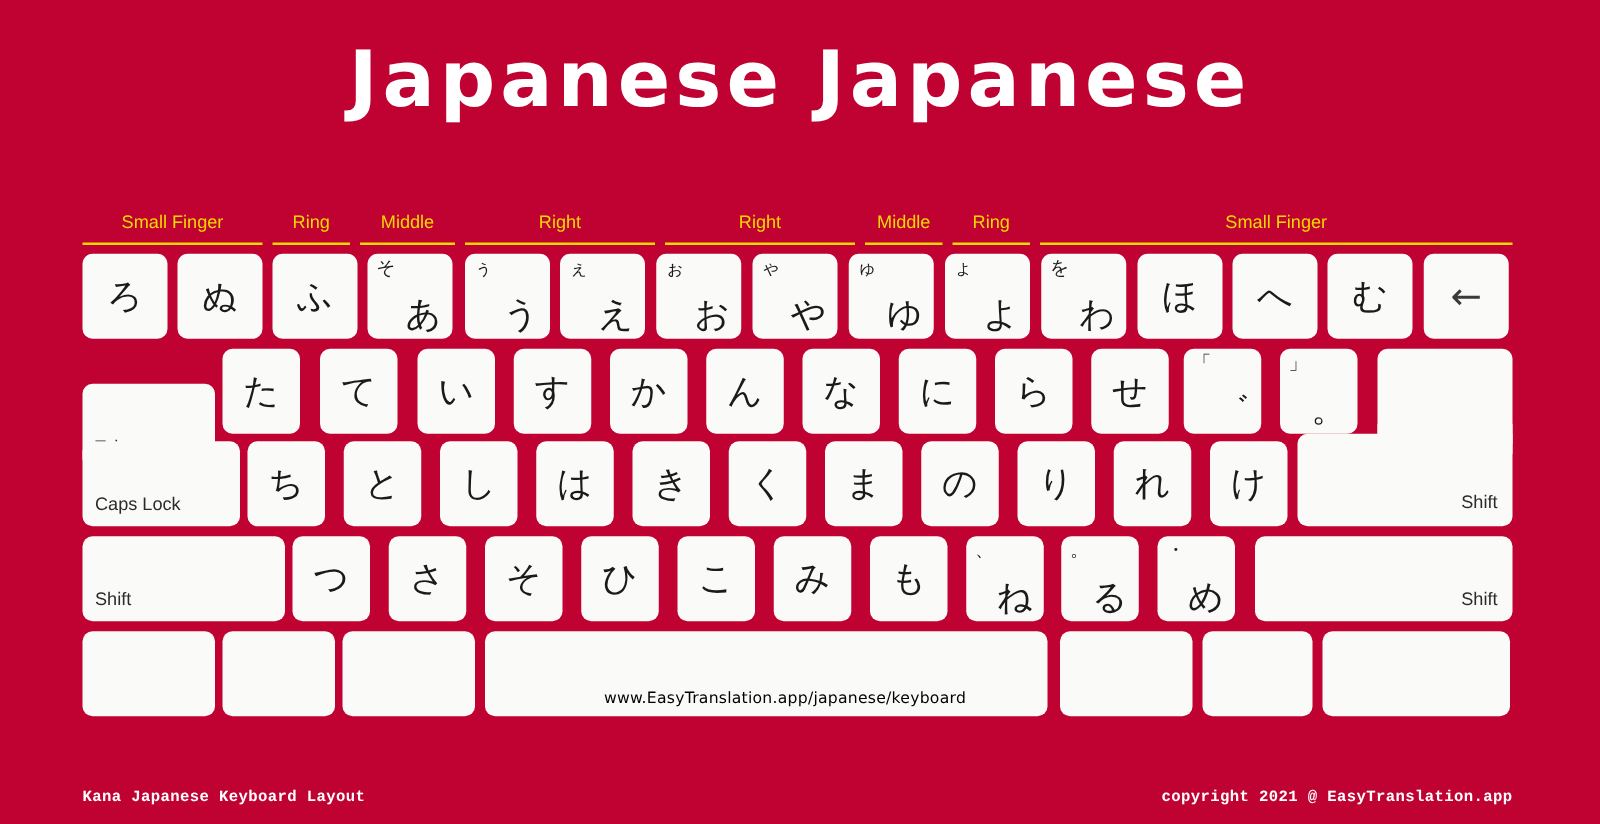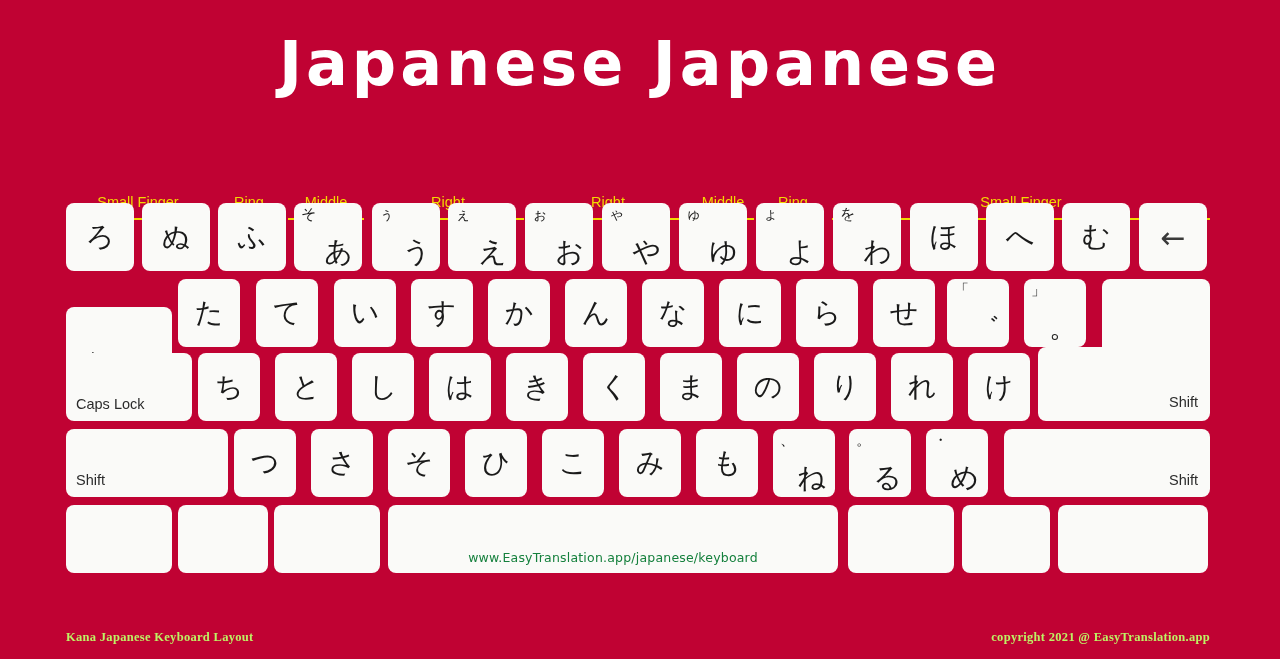--- a/index.html
+++ b/index.html
@@ -38,21 +38,20 @@
     left: 66px;
     width: 1144px;
     height: 26px;
   }
   .finger-zone {
     position: absolute;
     top: 4px;
     height: 26px;
     border-bottom: 2px solid #F2D900;
     box-sizing: border-box;
-    margin-top: 24px;
   }
   .finger-zone span {
     display: block;
     text-align: center;
     color: #F2D900;
     font-size: 14.5px;
     line-height: 17px;
     font-family: "Liberation Sans", sans-serif;
     white-space: nowrap;
   }
@@ -146,21 +145,22 @@
   
   .k-url {
     position: absolute;
     left: 0;
     bottom: 8px;
     width: 100%;
     text-align: center;
     font-family: "DejaVu Sans", sans-serif;
     font-size: 12.5px;
     letter-spacing: .2px;
-    color: #15803d;
+    color: #000000;
+    padding-left: 15px;
   }
 
   
   #key-enter {
     position: absolute;
     top: 76px;
     left: 972px;
     width: 172px;
     height: 142px;
     background: transparent;
@@ -184,22 +184,22 @@
     right: 0; top: 60px;
     width: 108px; height: 24px;
     background: #FAFAF8;
   }
   #key-enter .k-label { right: 12px; bottom: 10px; z-index: 3; }
 
   
   .footer-text {
     position: absolute;
     bottom: 14px;
-    color: #bef264;
-    font-family: Liberation Serif, serif;
+    color: #ffffff;
+    font-family: Liberation Mono, monospace;
     font-size: 12.5px;
     font-weight: bold;
     letter-spacing: .3px;
     white-space: nowrap;
   }
   #footer-left  { left: 66px; }
   #footer-right { right: 70px; margin-top: 42px; }
 </style>
 </head>
 <body>

